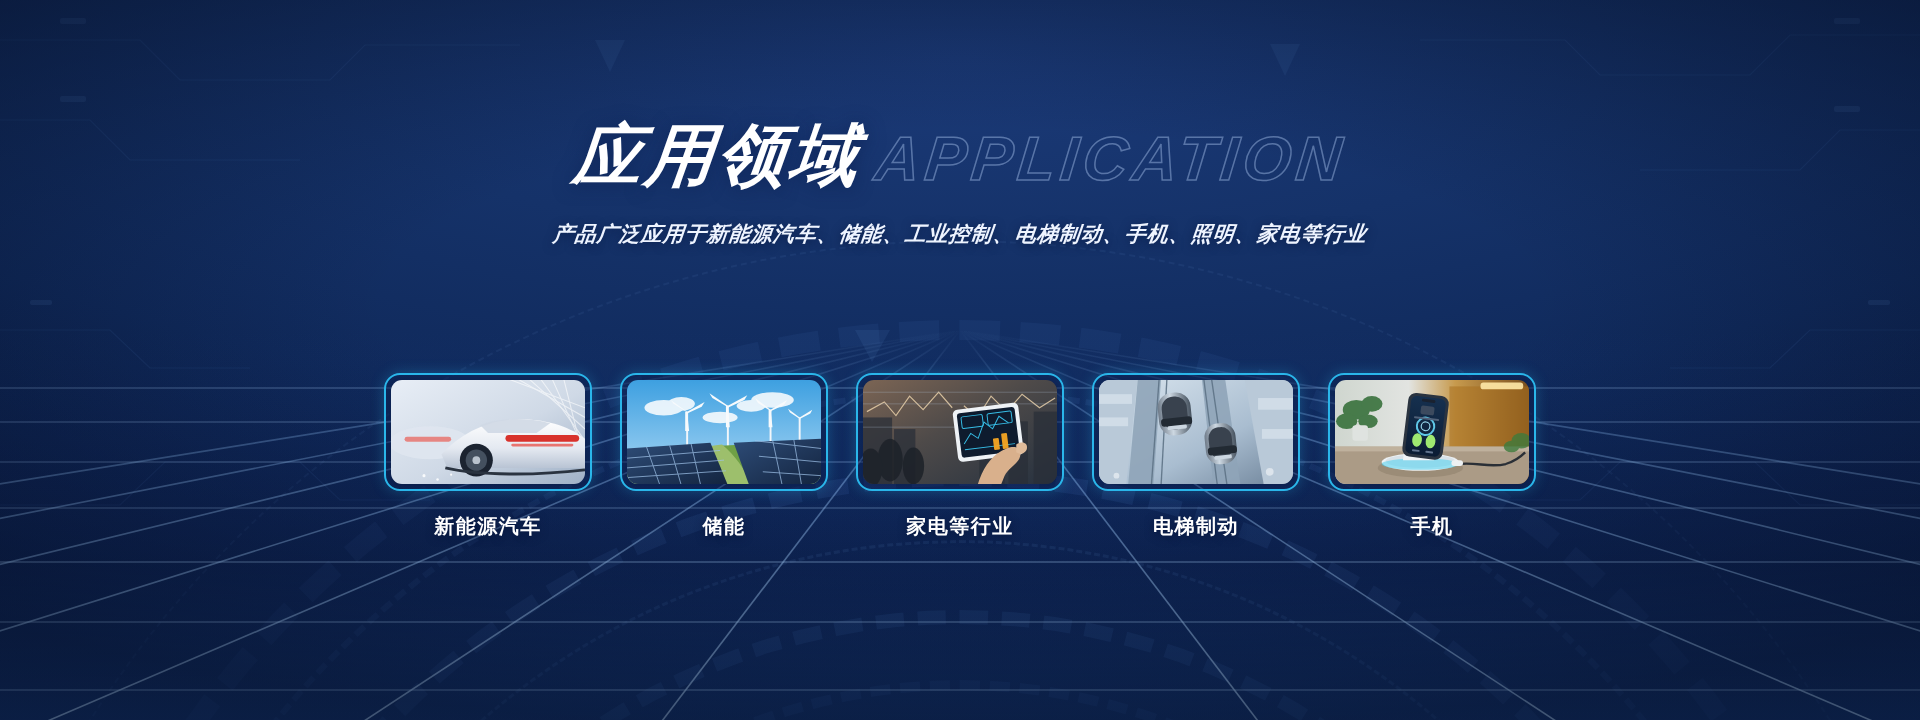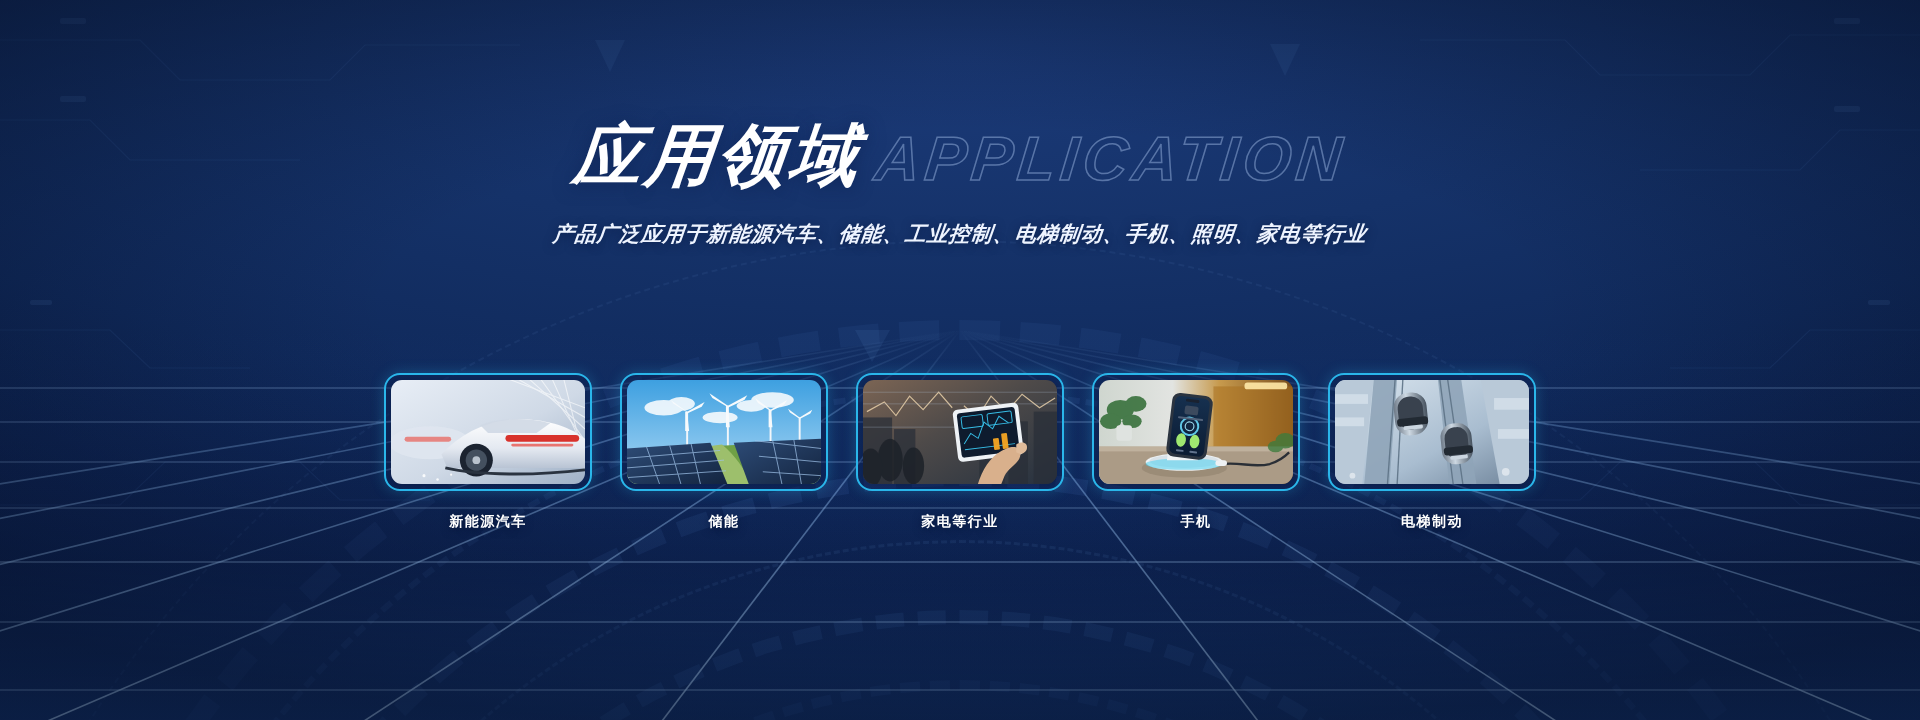--- a/index.html
+++ b/index.html
@@ -135,21 +135,21 @@
   .thumb{
     width:100%; height:100%;
     border-radius:11px;
     overflow:hidden;
     position:relative;
     background:#0d2250;
   }
   .thumb > svg{ display:block; width:100%; height:100%; }
   .card-label{
     margin-top:22px;
-    font-size:14px;
+    font-size:20px;
     font-weight:700;
     color:#ffffff;
     letter-spacing:1.5px;
     text-shadow:0 2px 8px rgba(6,20,56,.85);
     white-space:nowrap;
   }
 </style>
 </head>
 <body>
 
@@ -408,20 +408,85 @@
         </div>
       </div>
       <div class="card-label">家电等行业</div>
     </div>
 
     <div class="card">
       <div class="frame">
         <div class="thumb">
           <svg viewBox="0 0 200 110" preserveAspectRatio="xMidYMid slice">
             <defs>
+              <linearGradient id="elev" x1="0" y1="0" x2="1" y2="1">
+                <stop offset="0%" stop-color="#c9d8e6"></stop>
+                  <stop offset="50%" stop-color="#9fb4c8"></stop>
+                  <stop offset="100%" stop-color="#5d7governo"></stop>
+              </linearGradient>
+              <linearGradient id="elev2" x1="0" y1="0" x2="1" y2="1">
+                <stop offset="0%" stop-color="#dce7f0"></stop>
+                  <stop offset="60%" stop-color="#a9bdd0"></stop>
+                  <stop offset="100%" stop-color="#6d8298"></stop>
+              </linearGradient>
+              <linearGradient id="cab" x1="0" y1="0" x2="1" y2="0">
+                <stop offset="0%" stop-color="#6e7a88"></stop>
+                  <stop offset="40%" stop-color="#cdd8e2"></stop>
+                  <stop offset="100%" stop-color="#46525f"></stop>
+              </linearGradient>
+            </defs>
+            <rect width="200" height="110" fill="url(#elev2)"></rect>
+            <g fill="#b9c9d8">
+              <path d="M0 0 L40 0 L28 110 L0 110 Z"></path>
+              <path d="M150 0 L200 0 L200 110 L170 110 Z"></path>
+            </g>
+            <g fill="#8fa5b8" opacity=".9">
+              <path d="M40 0 L64 0 L56 110 L30 110 Z"></path>
+              <path d="M106 0 L130 0 L146 110 L118 110 Z"></path>
+            </g>
+            <g fill="#e3edf5" opacity=".55">
+              <rect x="0" y="16" width="34" height="10"></rect>
+                <rect x="0" y="40" width="30" height="9"></rect>
+              <rect x="164" y="20" width="36" height="12"></rect>
+                <rect x="168" y="52" width="32" height="10"></rect>
+            </g>
+            <g stroke="#5e7386" stroke-width="1.4" fill="none" opacity=".9">
+              <path d="M62 0 L54 110"></path>
+                <path d="M70 0 L64 110"></path>
+              <path d="M108 0 L122 110"></path>
+                <path d="M116 0 L132 110"></path>
+            </g>
+            <g transform="rotate(-6 82 44)">
+              <rect x="62" y="14" width="34" height="44" rx="15" fill="url(#cab)"></rect>
+              <rect x="66" y="20" width="26" height="30" rx="11" fill="#2b3views" opacity=".0"></rect>
+              <rect x="66" y="18" width="26" height="34" rx="12" fill="#39424e"></rect>
+              <rect x="64" y="40" width="32" height="8" rx="3" fill="#222a33"></rect>
+              <rect x="70" y="48" width="20" height="4" rx="1.5" fill="#cbd6e0"></rect>
+            </g>
+            <g transform="rotate(-6 126 72)">
+              <rect x="110" y="46" width="32" height="42" rx="14" fill="url(#cab)"></rect>
+              <rect x="114" y="50" width="24" height="32" rx="11" fill="#39424e"></rect>
+              <rect x="112" y="70" width="30" height="8" rx="3" fill="#222a33"></rect>
+              <rect x="118" y="79" width="18" height="4" rx="1.5" fill="#cbd6e0"></rect>
+            </g>
+            <g fill="#ffffff" opacity=".5">
+              <circle cx="176" cy="96" r="4"></circle>
+                <circle cx="18" cy="100" r="3"></circle>
+            </g>
+          </svg>
+        </div>
+      </div>
+      <div class="card-label">电梯制动</div>
+    </div>
+
+    <div class="card">
+      <div class="frame">
+        <div class="thumb">
+          <svg viewBox="0 0 200 110" preserveAspectRatio="xMidYMid slice">
+            <defs>
               <linearGradient id="room" x1="0" y1="0" x2="1" y2="0">
                 <stop offset="0%" stop-color="#cfd6cf"></stop>
                   <stop offset="38%" stop-color="#e2e4e1"></stop>
                 <stop offset="62%" stop-color="#c79a4d"></stop>
                   <stop offset="100%" stop-color="#7a4f1e"></stop>
               </linearGradient>
               <linearGradient id="deskg" x1="0" y1="0" x2="0" y2="1">
                 <stop offset="0%" stop-color="#b8a893"></stop>
                   <stop offset="100%" stop-color="#8a7character"></stop>
               </linearGradient>
@@ -465,79 +530,14 @@
             <g fill="#3e7b3c" opacity=".8">
               <ellipse cx="192" cy="64" rx="10" ry="8"></ellipse>
                 <ellipse cx="182" cy="70" rx="8" ry="6"></ellipse>
             </g>
           </svg>
         </div>
       </div>
       <div class="card-label">手机</div>
     </div>
 
-    <div class="card">
-      <div class="frame">
-        <div class="thumb">
-          <svg viewBox="0 0 200 110" preserveAspectRatio="xMidYMid slice">
-            <defs>
-              <linearGradient id="elev" x1="0" y1="0" x2="1" y2="1">
-                <stop offset="0%" stop-color="#c9d8e6"></stop>
-                  <stop offset="50%" stop-color="#9fb4c8"></stop>
-                  <stop offset="100%" stop-color="#5d7governo"></stop>
-              </linearGradient>
-              <linearGradient id="elev2" x1="0" y1="0" x2="1" y2="1">
-                <stop offset="0%" stop-color="#dce7f0"></stop>
-                  <stop offset="60%" stop-color="#a9bdd0"></stop>
-                  <stop offset="100%" stop-color="#6d8298"></stop>
-              </linearGradient>
-              <linearGradient id="cab" x1="0" y1="0" x2="1" y2="0">
-                <stop offset="0%" stop-color="#6e7a88"></stop>
-                  <stop offset="40%" stop-color="#cdd8e2"></stop>
-                  <stop offset="100%" stop-color="#46525f"></stop>
-              </linearGradient>
-            </defs>
-            <rect width="200" height="110" fill="url(#elev2)"></rect>
-            <g fill="#b9c9d8">
-              <path d="M0 0 L40 0 L28 110 L0 110 Z"></path>
-              <path d="M150 0 L200 0 L200 110 L170 110 Z"></path>
-            </g>
-            <g fill="#8fa5b8" opacity=".9">
-              <path d="M40 0 L64 0 L56 110 L30 110 Z"></path>
-              <path d="M106 0 L130 0 L146 110 L118 110 Z"></path>
-            </g>
-            <g fill="#e3edf5" opacity=".55">
-              <rect x="0" y="16" width="34" height="10"></rect>
-                <rect x="0" y="40" width="30" height="9"></rect>
-              <rect x="164" y="20" width="36" height="12"></rect>
-                <rect x="168" y="52" width="32" height="10"></rect>
-            </g>
-            <g stroke="#5e7386" stroke-width="1.4" fill="none" opacity=".9">
-              <path d="M62 0 L54 110"></path>
-                <path d="M70 0 L64 110"></path>
-              <path d="M108 0 L122 110"></path>
-                <path d="M116 0 L132 110"></path>
-            </g>
-            <g transform="rotate(-6 82 44)">
-              <rect x="62" y="14" width="34" height="44" rx="15" fill="url(#cab)"></rect>
-              <rect x="66" y="20" width="26" height="30" rx="11" fill="#2b3views" opacity=".0"></rect>
-              <rect x="66" y="18" width="26" height="34" rx="12" fill="#39424e"></rect>
-              <rect x="64" y="40" width="32" height="8" rx="3" fill="#222a33"></rect>
-              <rect x="70" y="48" width="20" height="4" rx="1.5" fill="#cbd6e0"></rect>
-            </g>
-            <g transform="rotate(-6 126 72)">
-              <rect x="110" y="46" width="32" height="42" rx="14" fill="url(#cab)"></rect>
-              <rect x="114" y="50" width="24" height="32" rx="11" fill="#39424e"></rect>
-              <rect x="112" y="70" width="30" height="8" rx="3" fill="#222a33"></rect>
-              <rect x="118" y="79" width="18" height="4" rx="1.5" fill="#cbd6e0"></rect>
-            </g>
-            <g fill="#ffffff" opacity=".5">
-              <circle cx="176" cy="96" r="4"></circle>
-                <circle cx="18" cy="100" r="3"></circle>
-            </g>
-          </svg>
-        </div>
-      </div>
-      <div class="card-label">电梯制动</div>
-    </div>
-
   </div>
 </div>
 
 </body></html>

